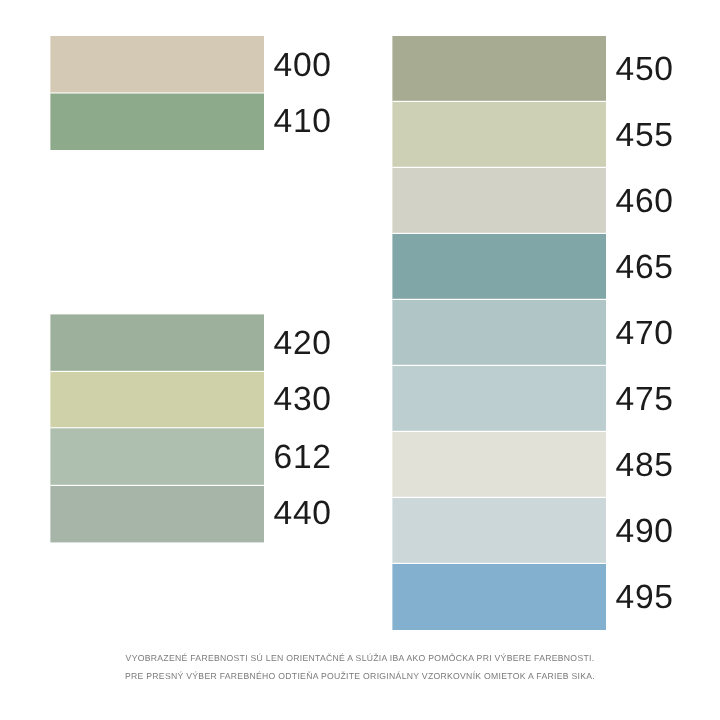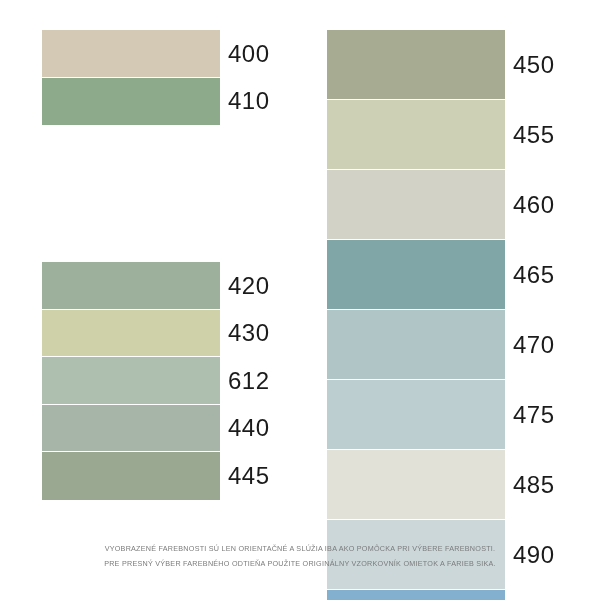--- a/index.html
+++ b/index.html
@@ -32,39 +32,39 @@
     position: absolute;
     left: 0;
     width: 265px;
   }
 
   .swatch-row {
     position: relative;
     height: 47.5px;
     width: 265px;
   }
-  .swatch-row.tall { height: 70px; }
+  .swatch-row.tall { height: 55px; }
 
   .swatch-chip {
     position: absolute;
     left: 0;
     top: 0;
     width: 178px;
     height: 100%;
     box-sizing: border-box;
     border-bottom: 1.5px solid #ffffff;
   }
   .swatch-row:last-child .swatch-chip { border-bottom: none; }
 
   .swatch-code {
     position: absolute;
     left: 186px;
     top: 50%;
     transform: translateY(-50%);
-    font-size: 24px;
+    font-size: 28px;
     letter-spacing: 0.5px;
     color: #1b1b1b;
     font-weight: 400;
     line-height: 1;
     white-space: nowrap;
   }
 
   
   .footer {
     position: absolute;
@@ -107,24 +107,20 @@
           <div class="swatch-code">430</div>
         </div>
         <div class="swatch-row">
           <div class="swatch-chip" style="background: rgb(174, 191, 175);"></div>
           <div class="swatch-code">612</div>
         </div>
         <div class="swatch-row">
           <div class="swatch-chip" style="background: rgb(166, 181, 168);"></div>
           <div class="swatch-code">440</div>
         </div>
-        <div class="swatch-row">
-          <div class="swatch-chip" style="background: rgb(154, 168, 146);"></div>
-          <div class="swatch-code">445</div>
-        </div>
       </div>
     </div>
   <div class="column column-right">
       <div class="group" style="top: 30px;">
         <div class="swatch-row tall">
           <div class="swatch-chip" style="background: rgb(166, 171, 146);"></div>
           <div class="swatch-code">450</div>
         </div>
         <div class="swatch-row tall">
           <div class="swatch-chip" style="background: rgb(206, 208, 182);"></div>

